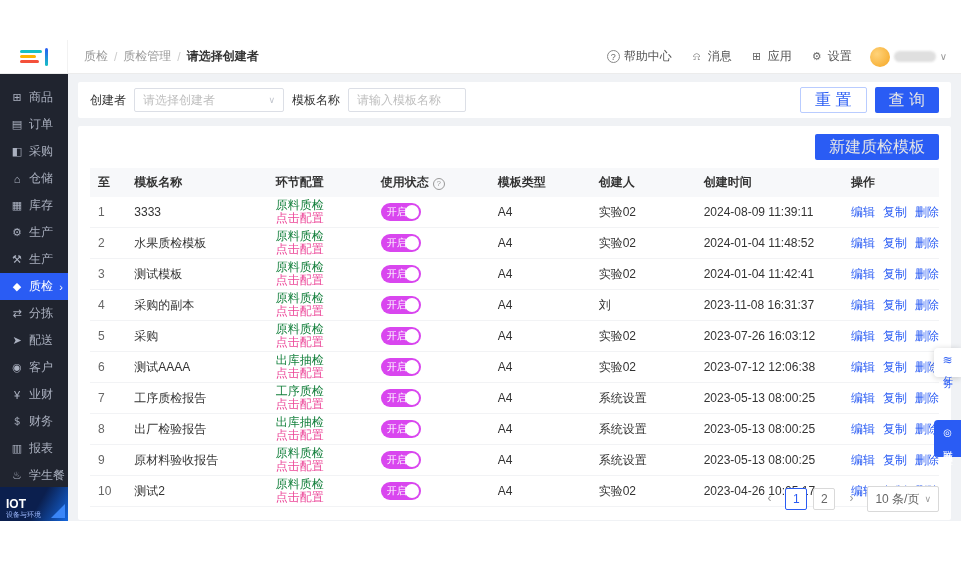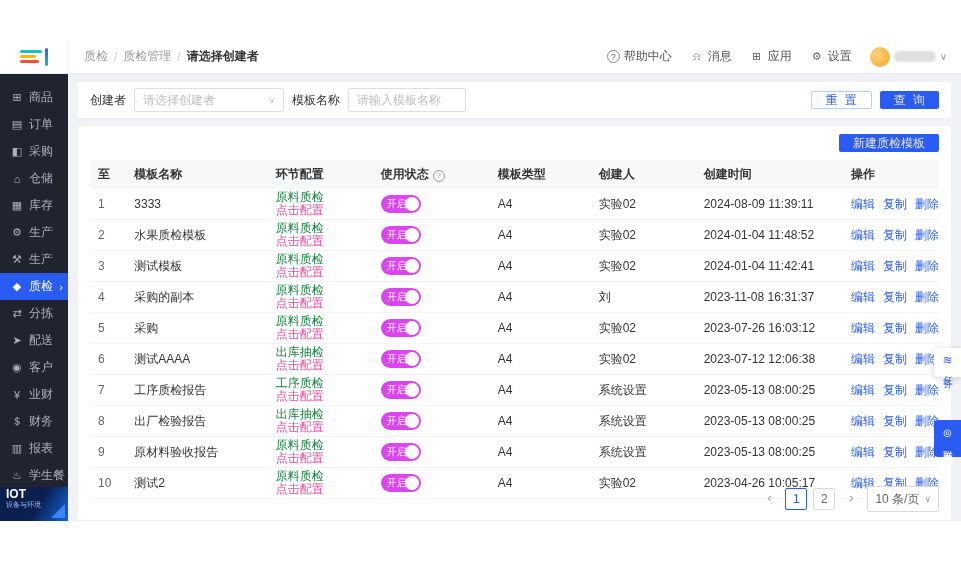--- a/index.html
+++ b/index.html
@@ -29,36 +29,36 @@
 
   
   .shell{display:flex;height:447px}
   .sidebar{position:relative;width:68px;background:#20242f;flex:0 0 68px}
   .side-nav{padding-top:10px}
   .side-item{position:relative;height:27px;display:flex;align-items:center;gap:6px;padding-left:11px;color:#aab0bf;cursor:pointer}
   .side-icon{width:12px;font-size:11px;text-align:center}
   .side-label{font-size:12px;white-space:nowrap}
   .side-item.active{background:#2a5cf4;color:#fff}
   .side-arrow{position:absolute;right:5px;font-size:11px;color:#fff}
-  .iot{position:absolute;left:0;bottom:0;width:68px;height:34px;background:linear-gradient(120deg,#0b1f4e 55%,#1467e0);padding:0 6px;overflow:hidden}
+  .iot{position:absolute;left:0;bottom:0;width:68px;height:34px;background:linear-gradient(120deg,#0b1f4e 55%,#1467e0);padding:10px 6px;overflow:hidden}
   .iot-title{color:#fff;font-weight:bold;font-size:12px;line-height:14px}
   .iot-sub{color:#9db9ff;font-size:7px;line-height:8px}
   .iot-tri{position:absolute;right:3px;bottom:3px;width:0;height:0;border-left:14px solid transparent;border-bottom:14px solid #3f8cff;opacity:.9}
 
   .main{position:relative;flex:1;background:#f0f2f5;padding:8px 10px 0 10px;overflow:hidden}
 
   
   .filter-card{background:#fff;border-radius:2px;height:36px;display:flex;align-items:center;gap:8px;padding:0 12px}
   .f-label{color:#333;white-space:nowrap}
   .f-select{width:150px;height:24px;border:1px solid #dcdfe6;border-radius:2px;display:flex;align-items:center;justify-content:space-between;padding:0 8px;color:#bfbfbf;cursor:pointer;background:#fff}
   .f-select .caret{font-size:9px;color:#c0c4cc}
   .f-input{width:118px;height:24px;border:1px solid #dcdfe6;border-radius:2px;padding:0 8px;font-size:12px;color:#333;outline:none;font-family:inherit}
   .f-input::placeholder{color:#bfbfbf}
   .f-spacer{flex:1}
-  .btn{height:18px;padding:0 14px;border-radius:2px;font-size:12px;cursor:pointer;border:none;font-family:Liberation Mono, monospace}
+  .btn{height:26px;padding:0 14px;border-radius:2px;font-size:16px;cursor:pointer;border:none;font-family:Liberation Sans, sans-serif}
   .btn-reset{background:#fff;border:1px solid #b9ccff;color:#2a5cf4}
   .btn-primary{background:#2a5cf4;color:#e5e5e5}
 
   
   .table-card{position:relative;background:#fff;border-radius:2px;margin-top:8px;height:394px;padding:8px 12px 0 12px}
   .table-toolbar{display:flex;justify-content:flex-end;margin-bottom:8px}
   table{width:100%;border-collapse:collapse;table-layout:fixed}
   thead th{background:#f7f8fa;height:29px;text-align:left;padding:0 8px;font-weight:bold;color:#333;font-size:12px;white-space:nowrap}
   tbody td{border-bottom:1px solid #f2f3f5;height:30px;padding:2px 8px;font-size:12px;color:#333;white-space:nowrap;overflow:hidden}
   .c-idx{color:#666}

